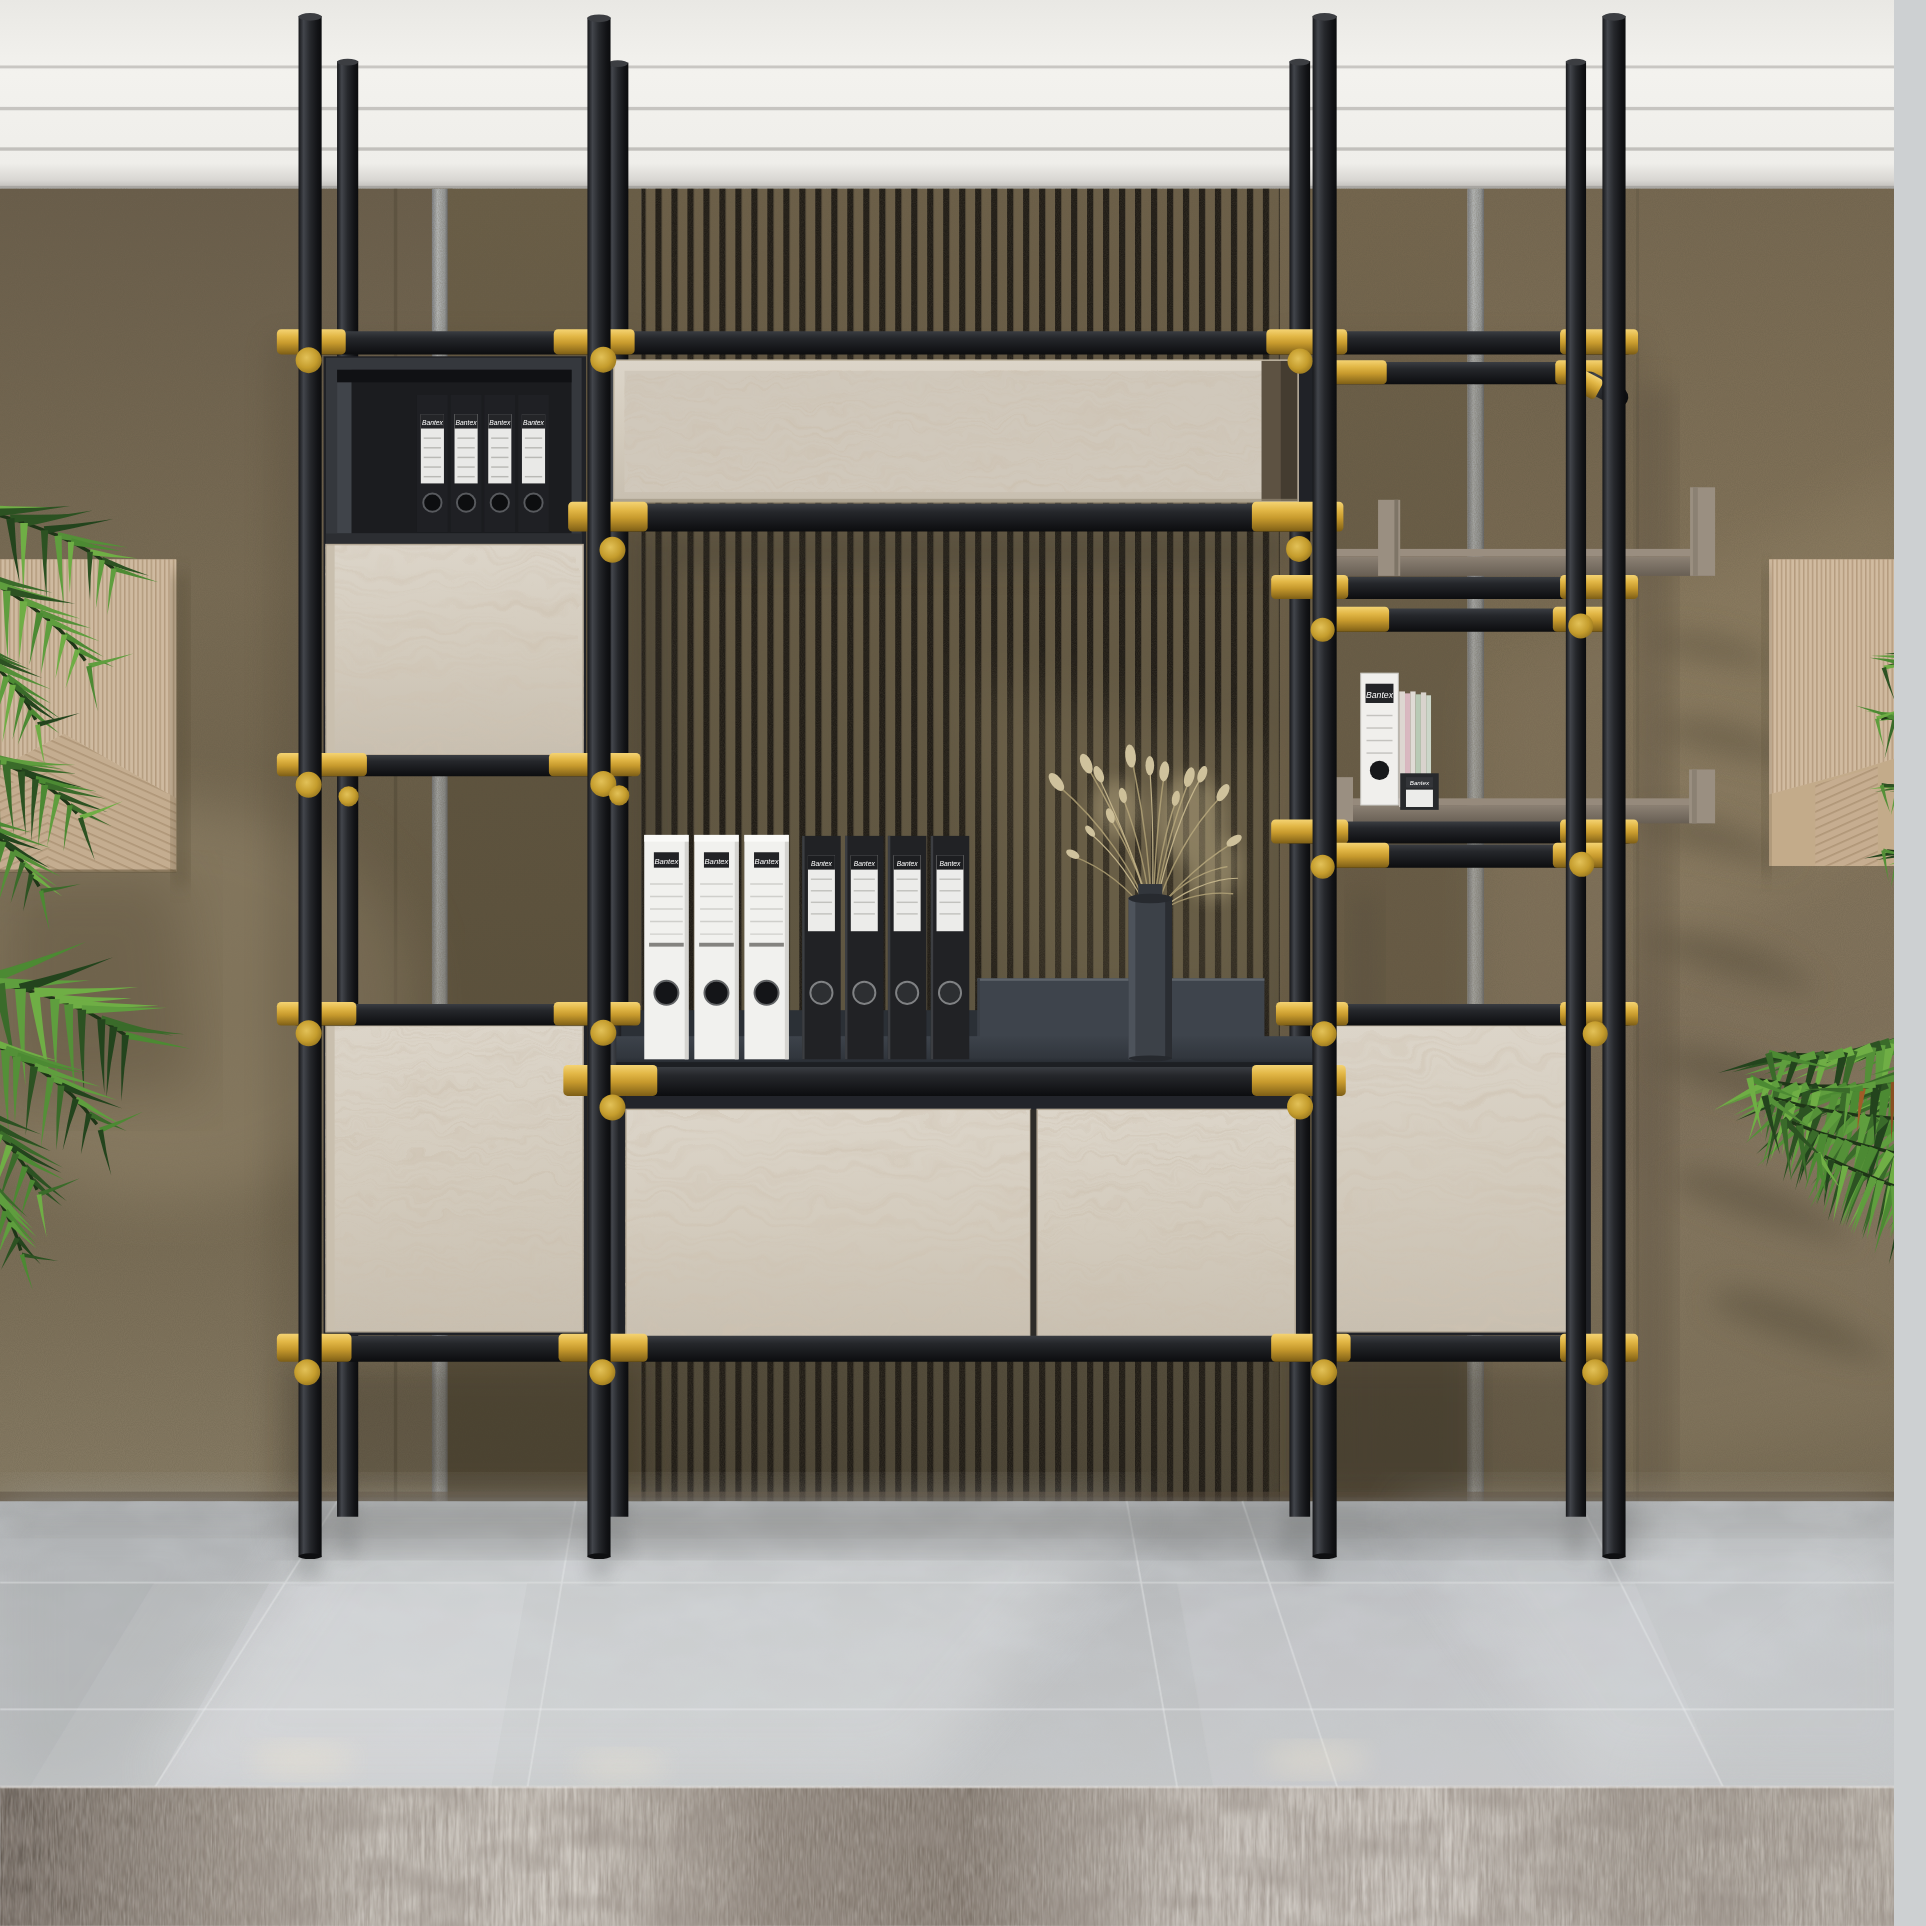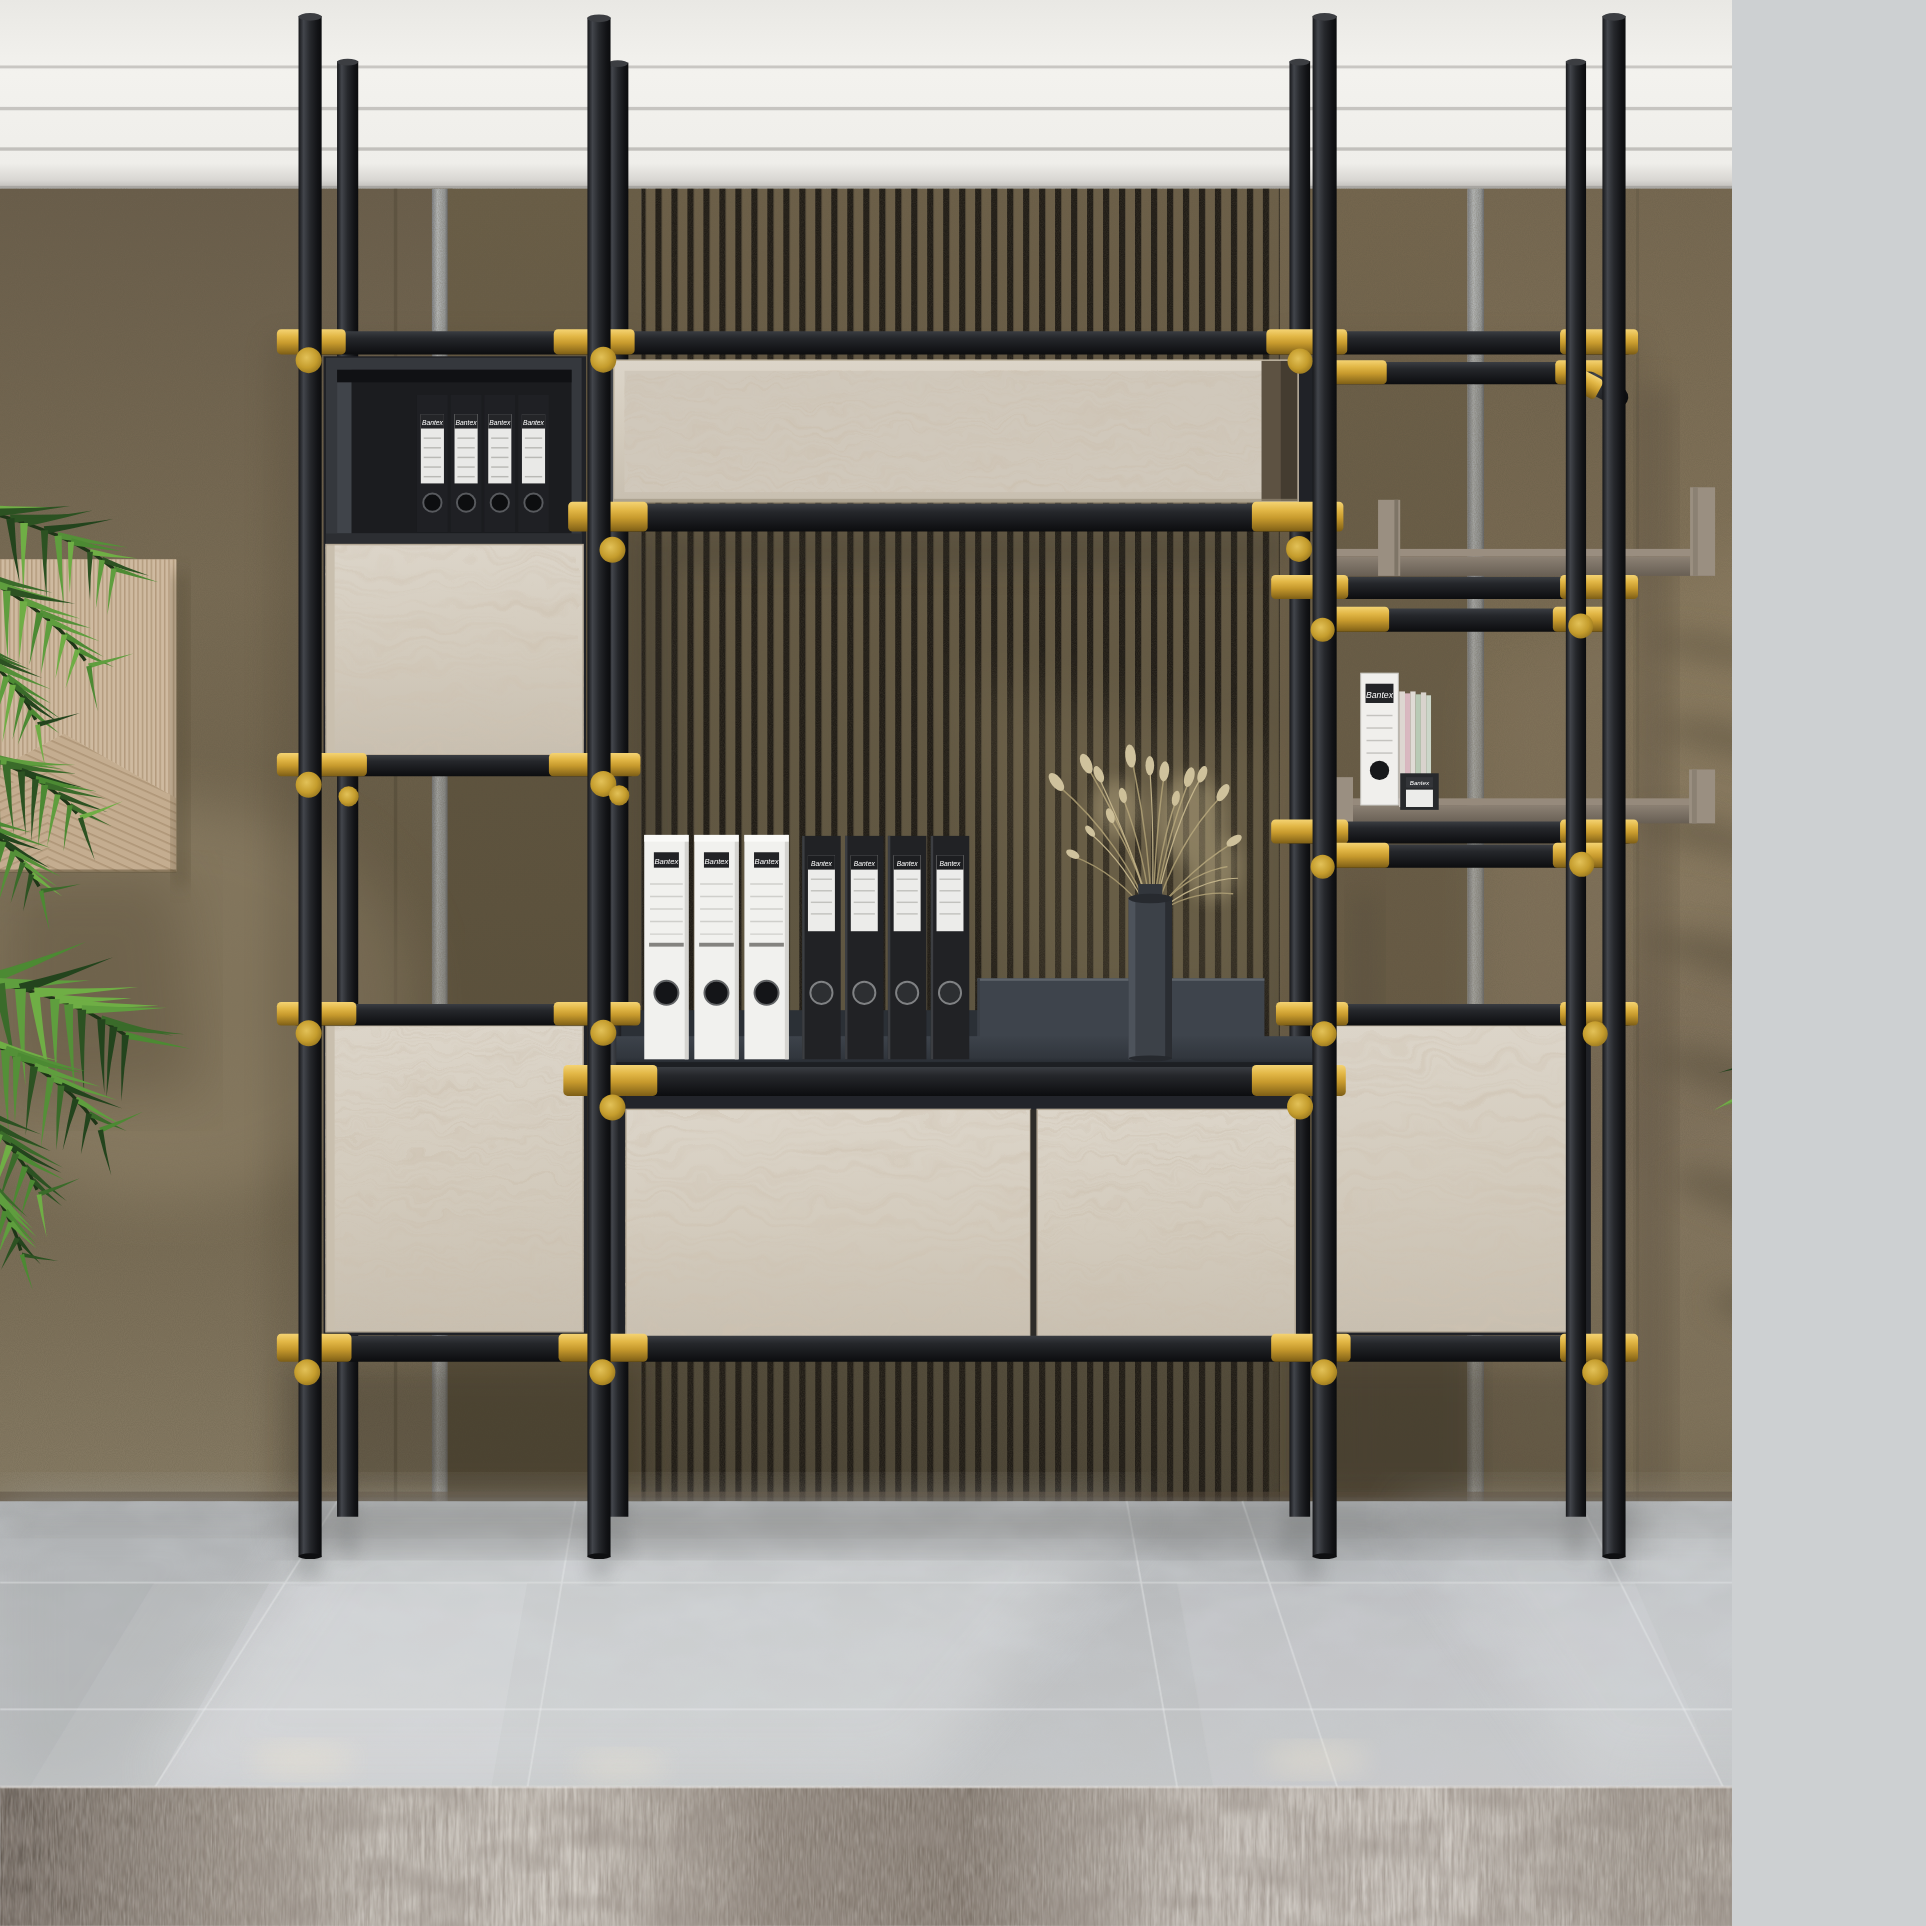--- a/index.html
+++ b/index.html
@@ -1,16 +1,16 @@
 <!DOCTYPE html>
 <html style="font-size:7.7px"><head>
 <meta charset="utf-8">
 <style>
 html,body{margin:0;padding:0;background:#cdd0d2;font-family:"Liberation Sans",sans-serif;}
-#scene{position:relative;width:1732px;height:1926px;overflow:hidden;}
+#scene{position:relative;width:1894px;height:1926px;overflow:hidden;}
 svg{display:block;}
 </style>
 </head>
 <body>
 <div id="scene">
 <svg width="1926" height="1926" viewBox="0 0 4000 4000" xmlns="http://www.w3.org/2000/svg">
 <defs>
 
 <linearGradient id="ceilShade" x1="0" y1="0" x2="0" y2="1">
  <stop offset="0" stop-color="#e9e8e4"></stop>

